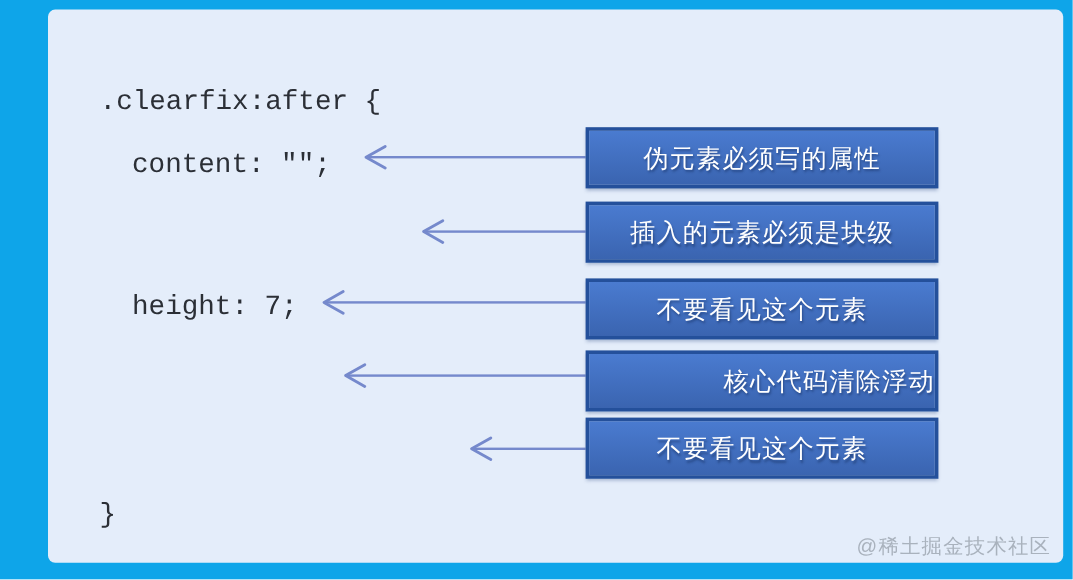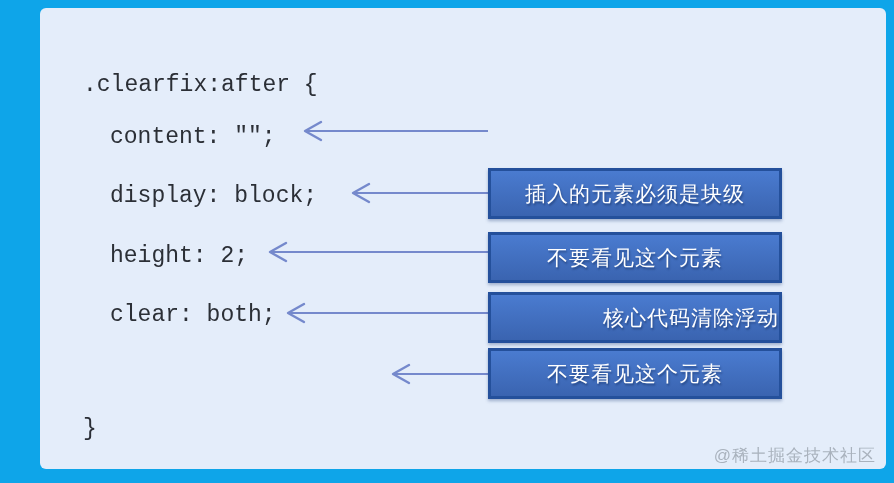--- a/index.html
+++ b/index.html
@@ -59,23 +59,21 @@
   }
 </style>
 </head>
 <body>
 
 <div class="canvas">
   <div class="panel">
 
     <pre class="code-line l1">.clearfix:after {</pre>
     <pre class="code-line l2">content: "";</pre>
-    <pre class="code-line l3">display: block;</pre>
-    <pre class="code-line l4">height: 2;</pre>
-    <pre class="code-line l5">clear: both;</pre>
+    <pre class="code-line l4">height: 7;</pre>
     <pre class="code-line l7">}</pre>
 
     <div class="arrow a1">
       <div class="shaft"></div>
       <svg width="22" height="22">
           <path d="M19,2 L3,11 L19,20"></path>
         </svg>
     </div>
     <div class="arrow a2">
       <div class="shaft"></div>
@@ -95,20 +93,23 @@
           <path d="M19,2 L3,11 L19,20"></path>
         </svg>
     </div>
     <div class="arrow a5">
       <div class="shaft"></div>
       <svg width="22" height="22">
           <path d="M19,2 L3,11 L19,20"></path>
         </svg>
     </div>
 
+    <div class="note-box b1">
+      <span>伪元素必须写的属性</span>
+    </div>
     <div class="note-box b2">
       <span>插入的元素必须是块级</span>
     </div>
     <div class="note-box b3">
       <span>不要看见这个元素</span>
     </div>
     <div class="note-box b4">
       <span>核心代码清除浮动</span>
     </div>
     <div class="note-box b5">

